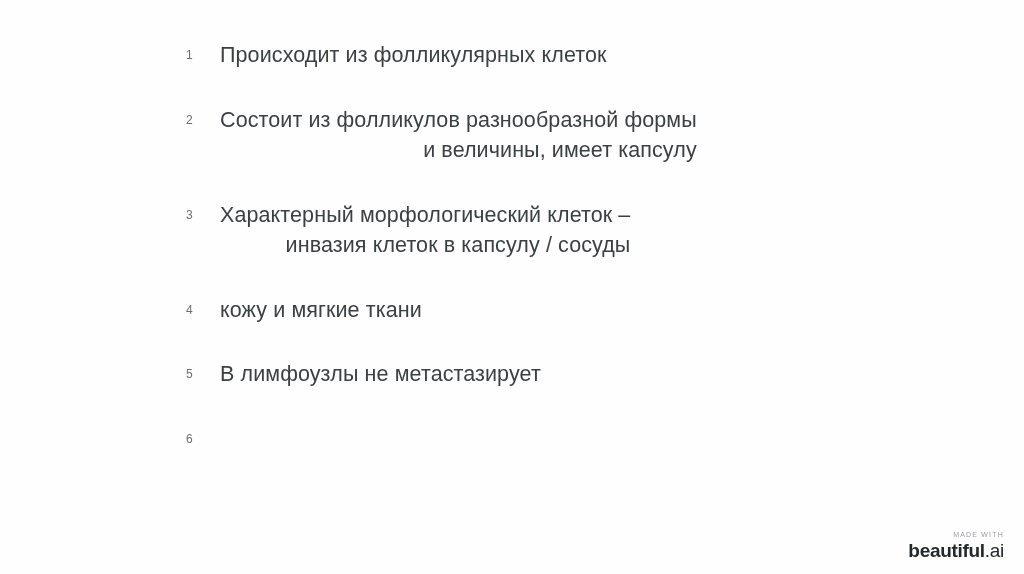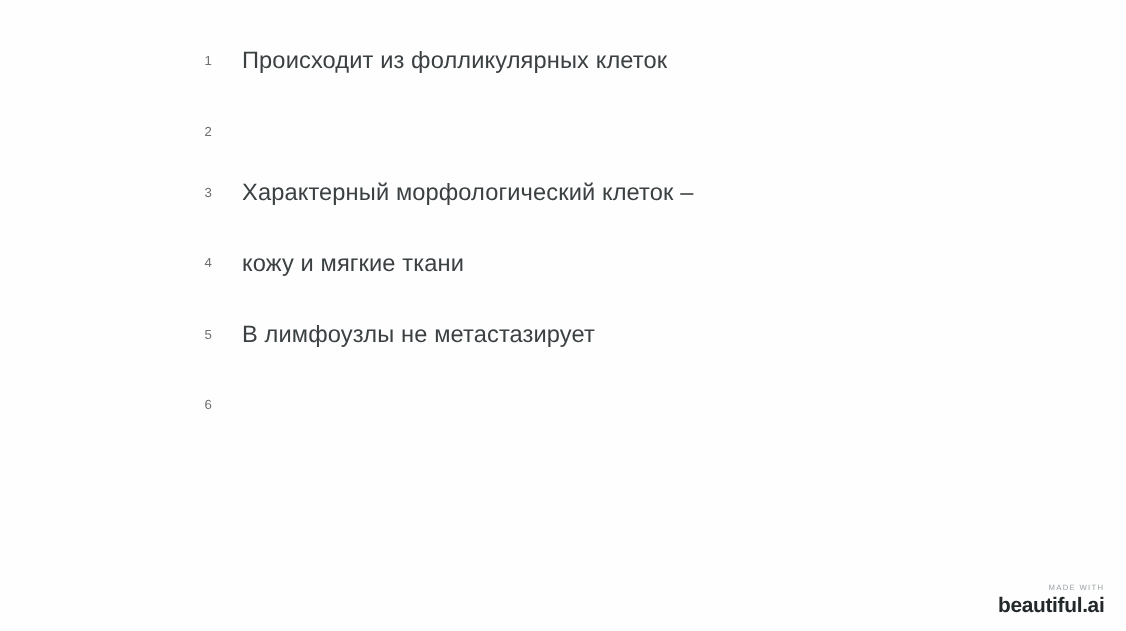--- a/index.html
+++ b/index.html
@@ -66,47 +66,50 @@
     text-transform: uppercase;
     margin-bottom: 2px;
   }
   .brand-name {
     font-size: 19px;
     color: #23282b;
     font-weight: 700;
     letter-spacing: -0.3px;
   }
   .brand-name .suffix {
-    font-weight: 700;
+    font-weight: 400;
   }
 </style>
 </head>
 <body>
 
 <div class="slide">
 
   <div class="list">
 
     <div class="item">
       <div class="item-num">1</div>
       <div class="item-text">
         <span class="line">Происходит из фолликулярных клеток</span>
       </div>
     </div>
 
     <div class="item">
       <div class="item-num">2</div>
       <div class="item-text">
+        <span class="line">Состоит из фолликулов разнообразной формы</span>
+        <span class="line">и величины, имеет капсулу</span>
       </div>
     </div>
 
     <div class="item">
       <div class="item-num">3</div>
       <div class="item-text">
         <span class="line">Характерный морфологический клеток –</span>
+        <span class="line">инвазия клеток в капсулу / сосуды</span>
       </div>
     </div>
 
     <div class="item">
       <div class="item-num">4</div>
       <div class="item-text">
         <span class="line">кожу и мягкие ткани</span>
       </div>
     </div>
 

